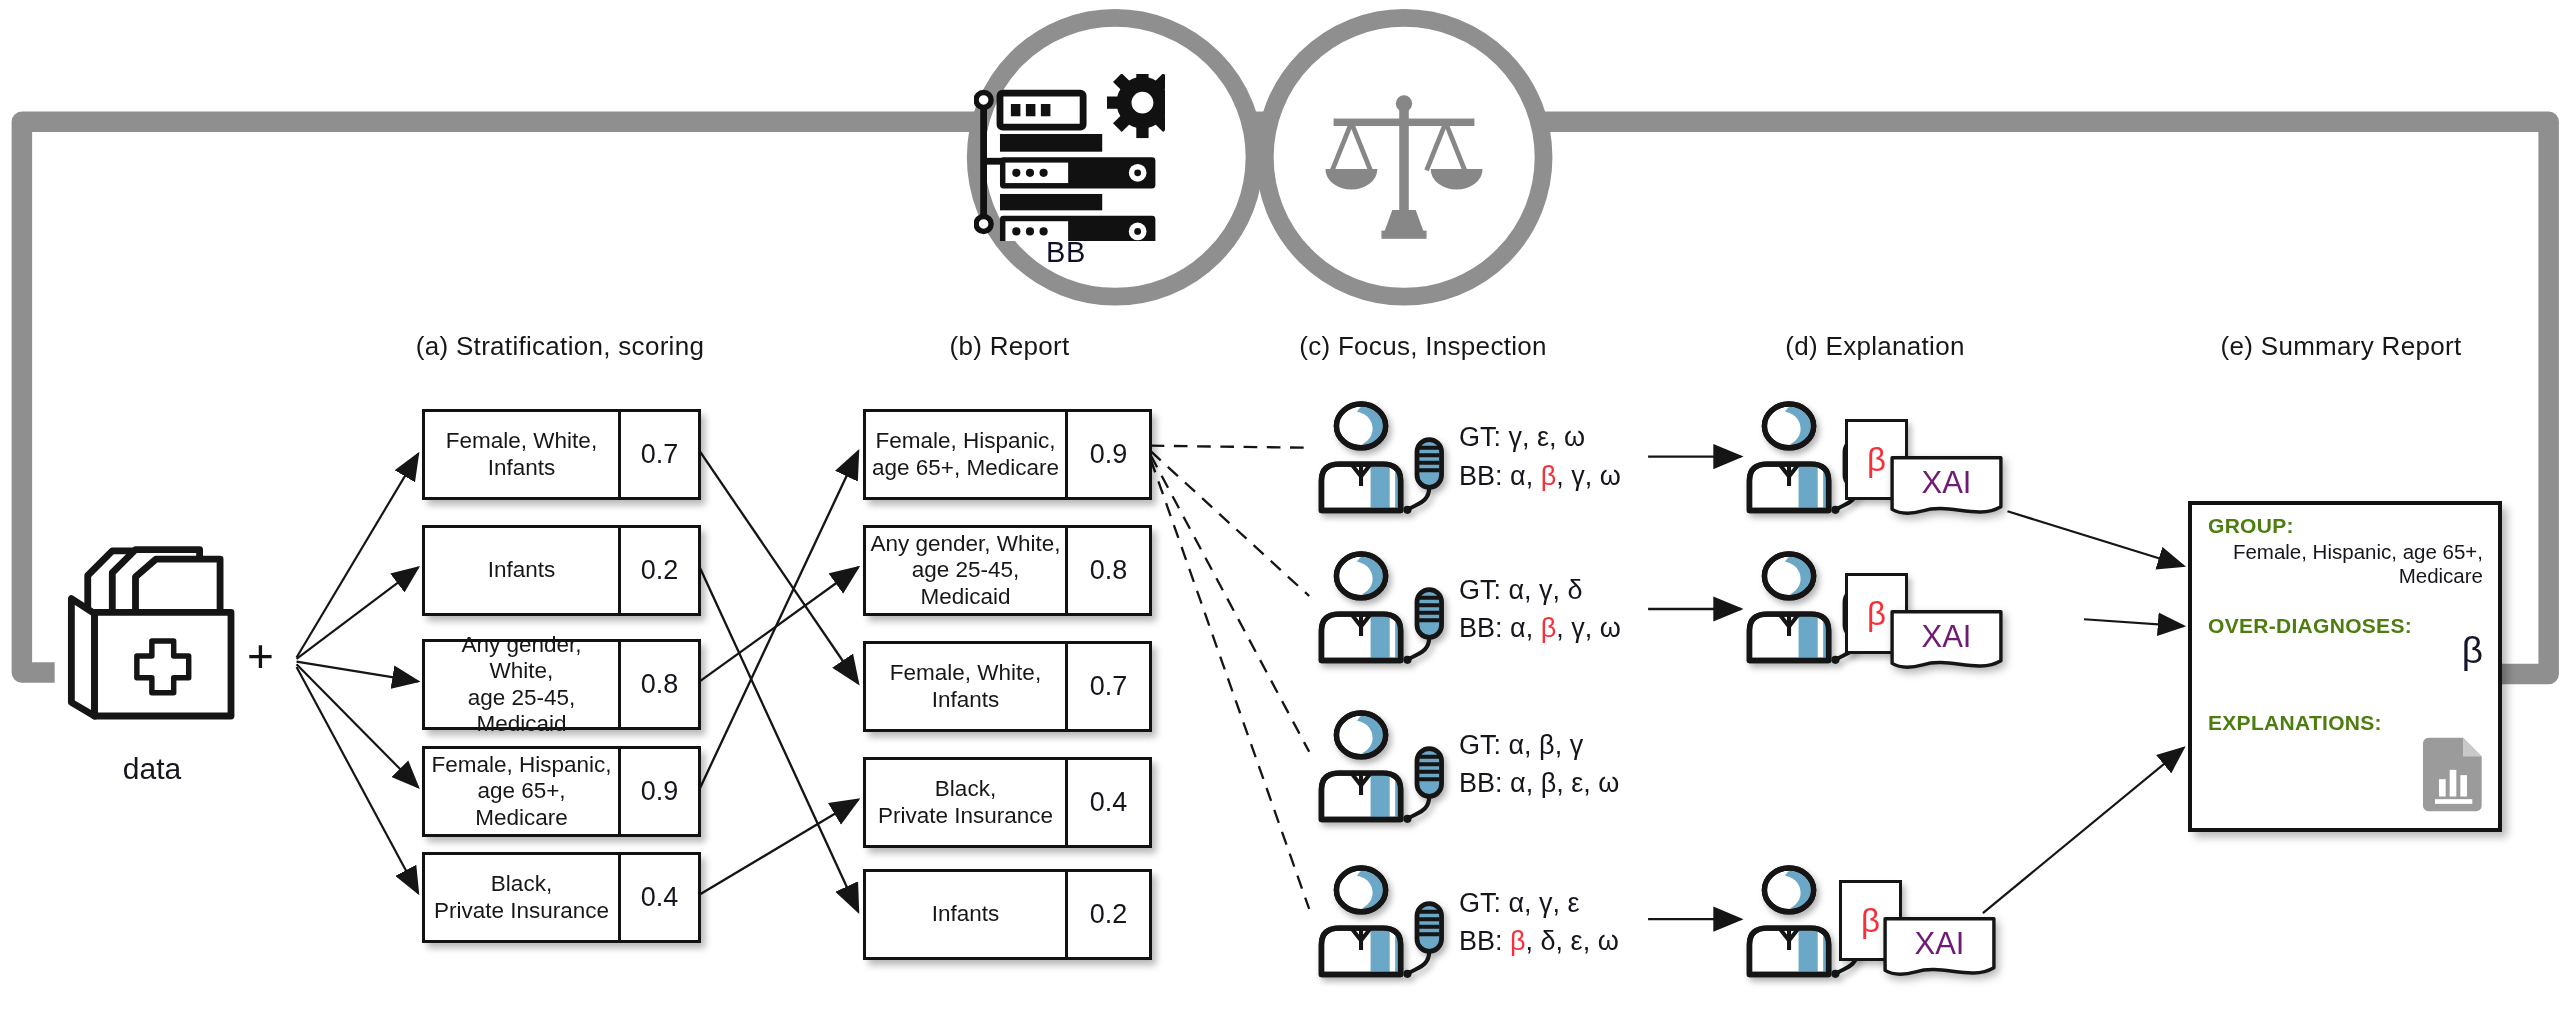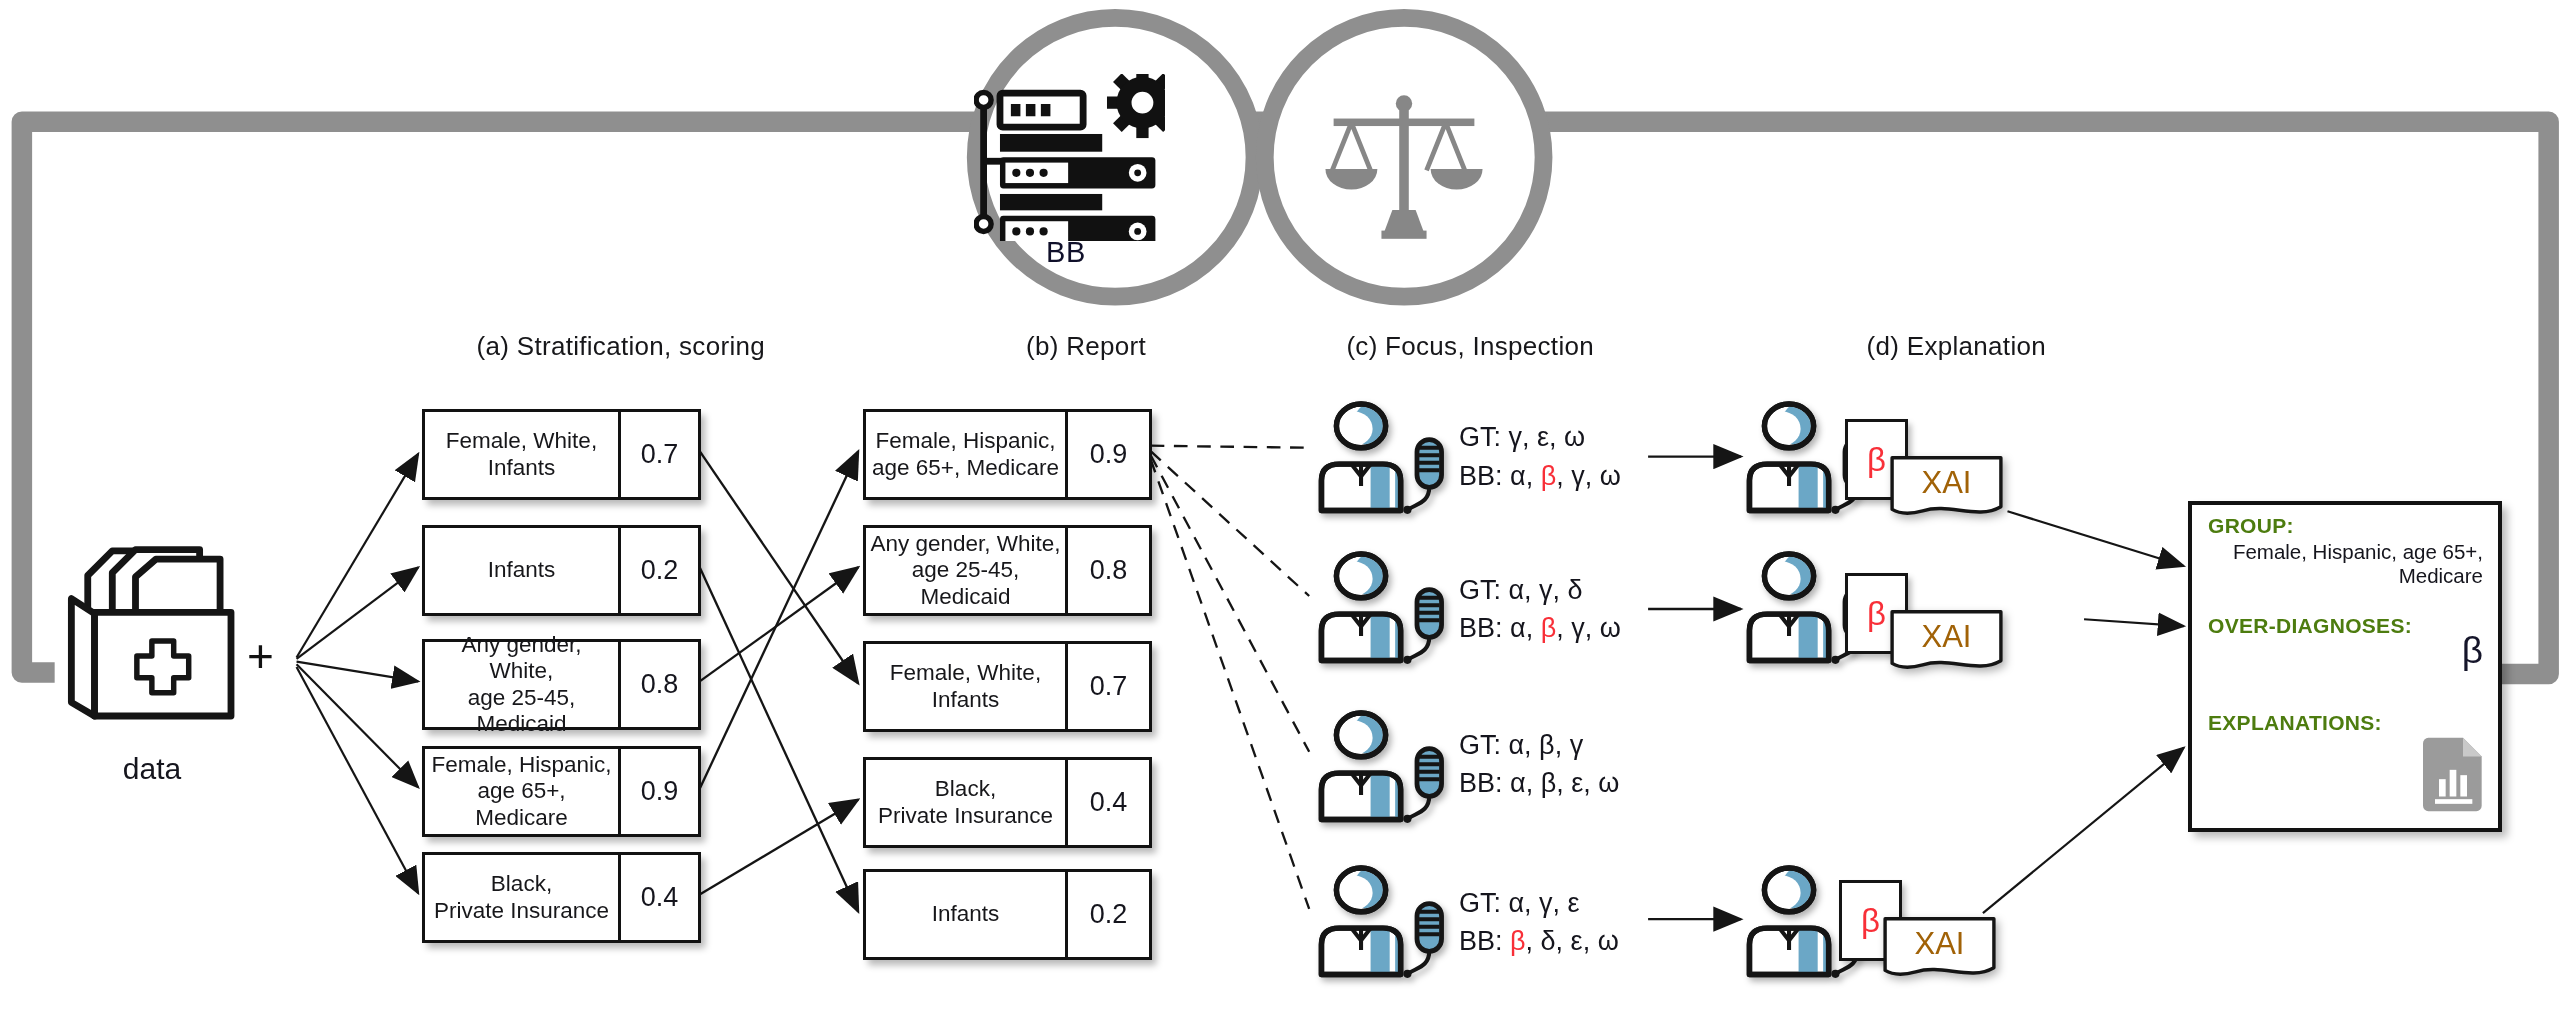--- a/index.html
+++ b/index.html
@@ -3,21 +3,21 @@
 <meta charset="utf-8">
 <style>
   html,body{margin:0;padding:0;background:#ffffff;}
   .canvas{
     position:relative;width:2576px;height:1013px;background:#fff;overflow:hidden;
     font-family:"Liberation Sans", sans-serif;color:#17171a;
   }
   .abs{position:absolute;}
   svg.layer{position:absolute;left:0;top:0;z-index:1;}
   .hdr{
-    position:absolute;z-index:3;font-size:26px;text-align:right;color:#17171a;letter-spacing:0.3px;
+    position:absolute;z-index:3;font-size:26px;text-align:center;color:#17171a;letter-spacing:0.3px;
   }
   .sbox{
     position:absolute;z-index:3;display:flex;background:#fff;border:3.4px solid #121212;
     box-shadow:4.8px 5.5px 6.8px rgba(0,0,0,.28);
   }
   .sbox .lbl{
     flex:1;display:flex;align-items:center;justify-content:center;text-align:center;
     font-size:22.5px;line-height:1.16;white-space:pre-line;padding:0 4.1px;
   }
   .sbox .score{
@@ -27,21 +27,21 @@
   .red{color:var(--red);}
   .gtbb{position:absolute;z-index:3;font-size:27px;white-space:nowrap;color:#15151d;}
   .personbox{position:absolute;z-index:3;filter:drop-shadow(3.4px 4.1px 3.4px rgba(0,0,0,.30));}
   .beta-card{
     position:absolute;z-index:3;width:57px;height:75px;background:#fff;border:3.4px solid #151515;
     display:flex;align-items:center;justify-content:center;font-size:33px;
     box-shadow:4.1px 4.8px 6.1px rgba(0,0,0,.28);
   }
   .xai-doc{position:absolute;z-index:4;width:113px;height:68px;filter:drop-shadow(3.4px 4.1px 4.1px rgba(0,0,0,.30));}
   .xai-doc .doc-label{
-    position:absolute;left:0;top:9.6px;width:100%;text-align:center;font-size:31px;color:#a16207;z-index:5;
+    position:absolute;left:0;top:9.6px;width:100%;text-align:center;font-size:31px;color:#701a75;z-index:5;
   }
   .report{
     position:absolute;z-index:3;left:2188px;top:501px;width:306px;height:323px;background:#fff;
     border:4.1px solid #121212;box-shadow:5.5px 6.1px 8.2px rgba(0,0,0,.28);
   }
   .rep-line{position:absolute;z-index:4;font-size:21px;font-weight:700;color:#4d7c0f;letter-spacing:0.3px;}
   .rep-val{position:absolute;z-index:4;font-size:20.5px;color:#15151d;text-align:right;line-height:1.15;}
   .big-beta{position:absolute;z-index:4;font-size:37px;color:#15152a;text-align:right;}
   .src-label{position:absolute;z-index:3;font-size:30px;text-align:center;color:#15151d;}
   .plus{position:absolute;z-index:3;font-size:46px;color:#121212;}
@@ -209,20 +209,21 @@
         <path d="M100,186 L134,186 L146,218 L88,218 Z"></path>
         <rect x="84" y="216" width="66" height="12"></rect>
       </g>
     </svg>
   </div>
 
   <div class="hdr" style="left:355px;top:331px;width:410px;">(a) Stratification, scoring</div>
   <div class="hdr" style="left:873px;top:331px;width:273px;">(b) Report</div>
   <div class="hdr" style="left:1704px;top:331px;width:342px;">(d) Explanation</div>
   <div class="hdr" style="left:1252px;top:331px;width:342px;">(c) Focus, Inspection</div>
+  <div class="hdr" style="left:2170px;top:331px;width:342px;">(e) Summary Report</div>
 
   <div class="sbox" style="left:422px;top:409px;width:273px;height:85px;">
     <div class="lbl">Female, White,
 Infants</div>
     <div class="score" style="width:77px;">0.7</div>
   </div>
   <div class="sbox" style="left:422px;top:525px;width:273px;height:85px;">
     <div class="lbl">Infants</div>
     <div class="score" style="width:77px;">0.2</div>
   </div>

